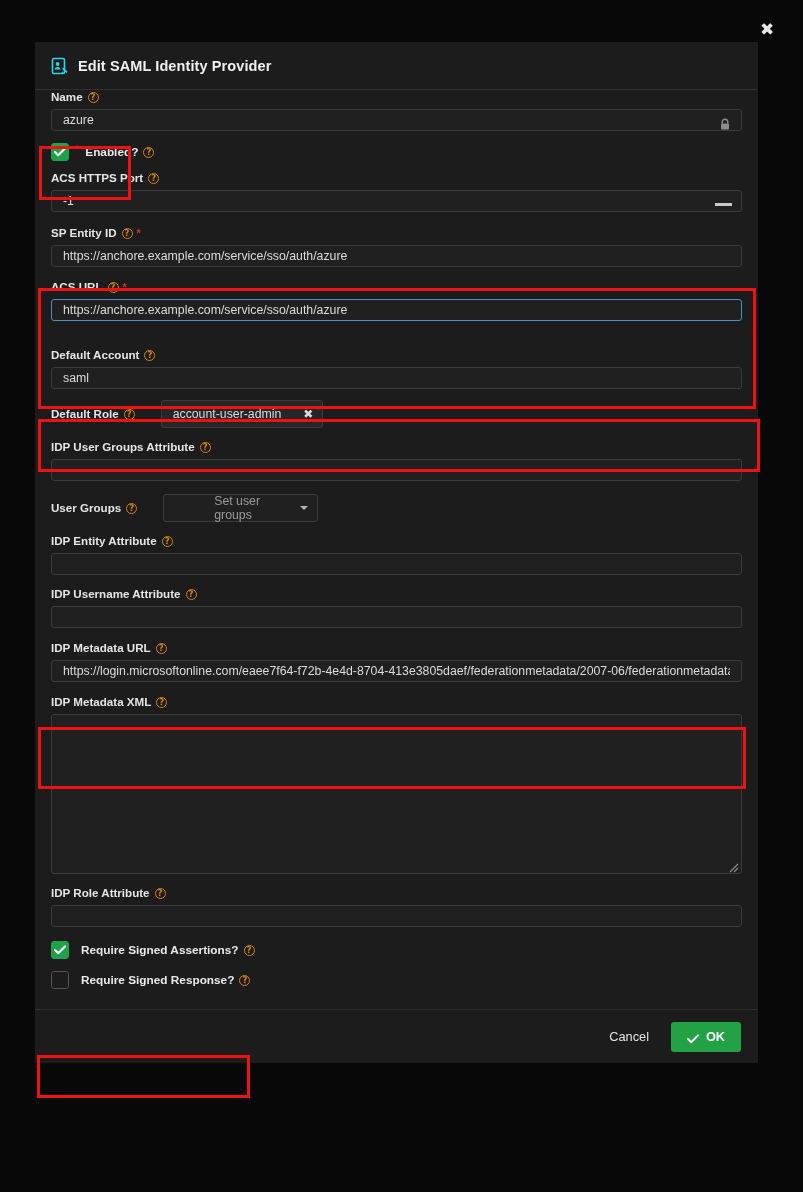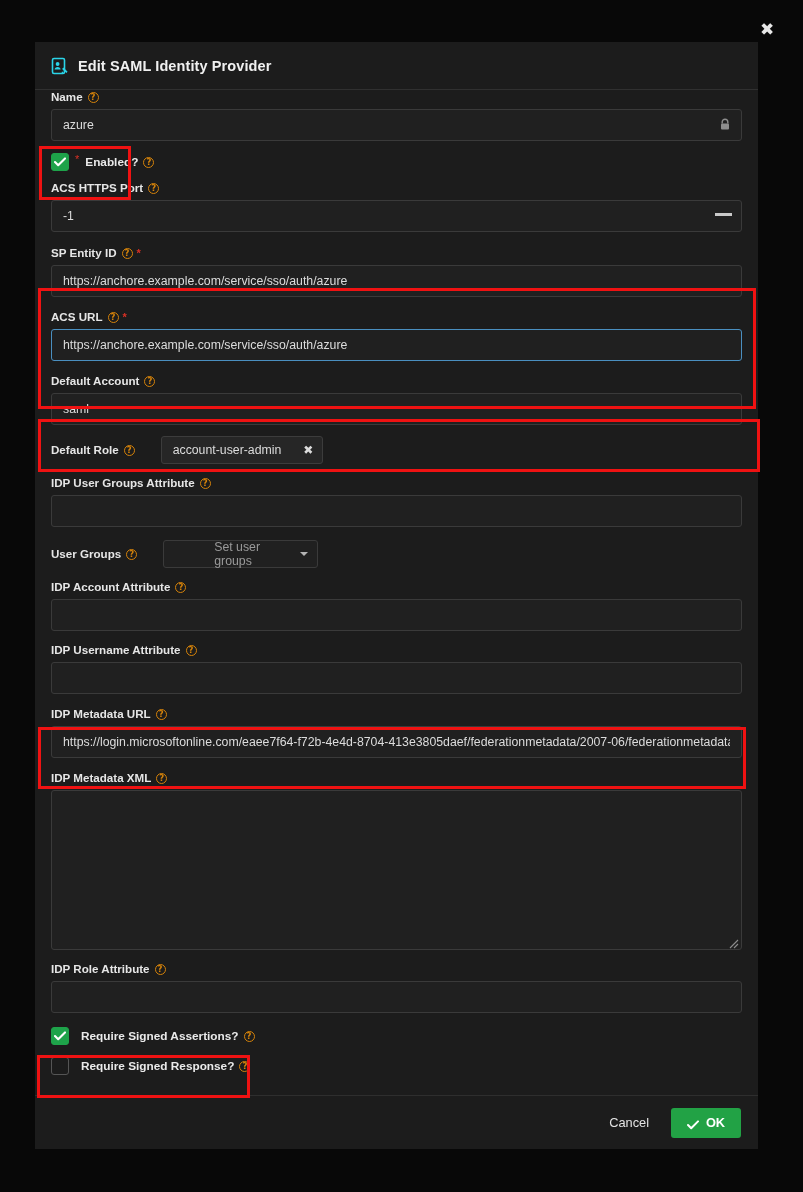--- a/index.html
+++ b/index.html
@@ -77,21 +77,21 @@
     text-align: center;
     margin-left: 5px;
     font-weight: bold;
     font-family: "DejaVu Sans", sans-serif;
     flex: 0 0 auto;
   }
   .req { color: #d93025; font-size: 11px; margin-left: 4px; line-height: 8px; }
 
   .inp {
     width: 100%;
-    height: 32px;
+    height: 22px;
     background: #202020;
     border: 1px solid #3a3a3a;
     border-radius: 3px;
     color: #dcdcdc;
     font-size: 12.3px;
     padding: 0 11px;
     font-family: "Liberation Sans", sans-serif;
     outline: none;
   }
   .inp::placeholder { color: #8a8a8a; }
@@ -284,21 +284,21 @@
 
     <div class="field" style="margin-top:13px;">
       <div class="flabel">
         <span>ACS URL</span>
         <span class="help">?</span>
         <span class="req">*</span>
       </div>
       <input class="inp focused" spellcheck="true" value="https://anchore.example.com/service/sso/auth/azure" style="">
     </div>
 
-    <div class="field" style="margin-top:13px;">
+    <div class="field" style="margin-top:27px;">
       <div class="flabel">
         <span>Default Account</span>
         <span class="help">?</span>
       </div>
       <input class="inp" value="saml" style="">
     </div>
 
     <div class="field inline-row" style="margin-top:11px;">
       <div class="flabel">
         <span>Default Role</span>
@@ -324,21 +324,21 @@
         <span class="help">?</span>
       </div>
       <div class="select">
         <span class="select-text">Set user groups</span>
         <span class="caret"></span>
       </div>
     </div>
 
     <div class="field" style="margin-top:12px;">
       <div class="flabel">
-        <span>IDP Account Attribute</span>
+        <span>IDP Entity Attribute</span>
         <span class="help">?</span>
       </div>
       <input class="inp" value="" style="">
     </div>
 
     <div class="field" style="margin-top:12px;">
       <div class="flabel">
         <span>IDP Username Attribute</span>
         <span class="help">?</span>
       </div>

